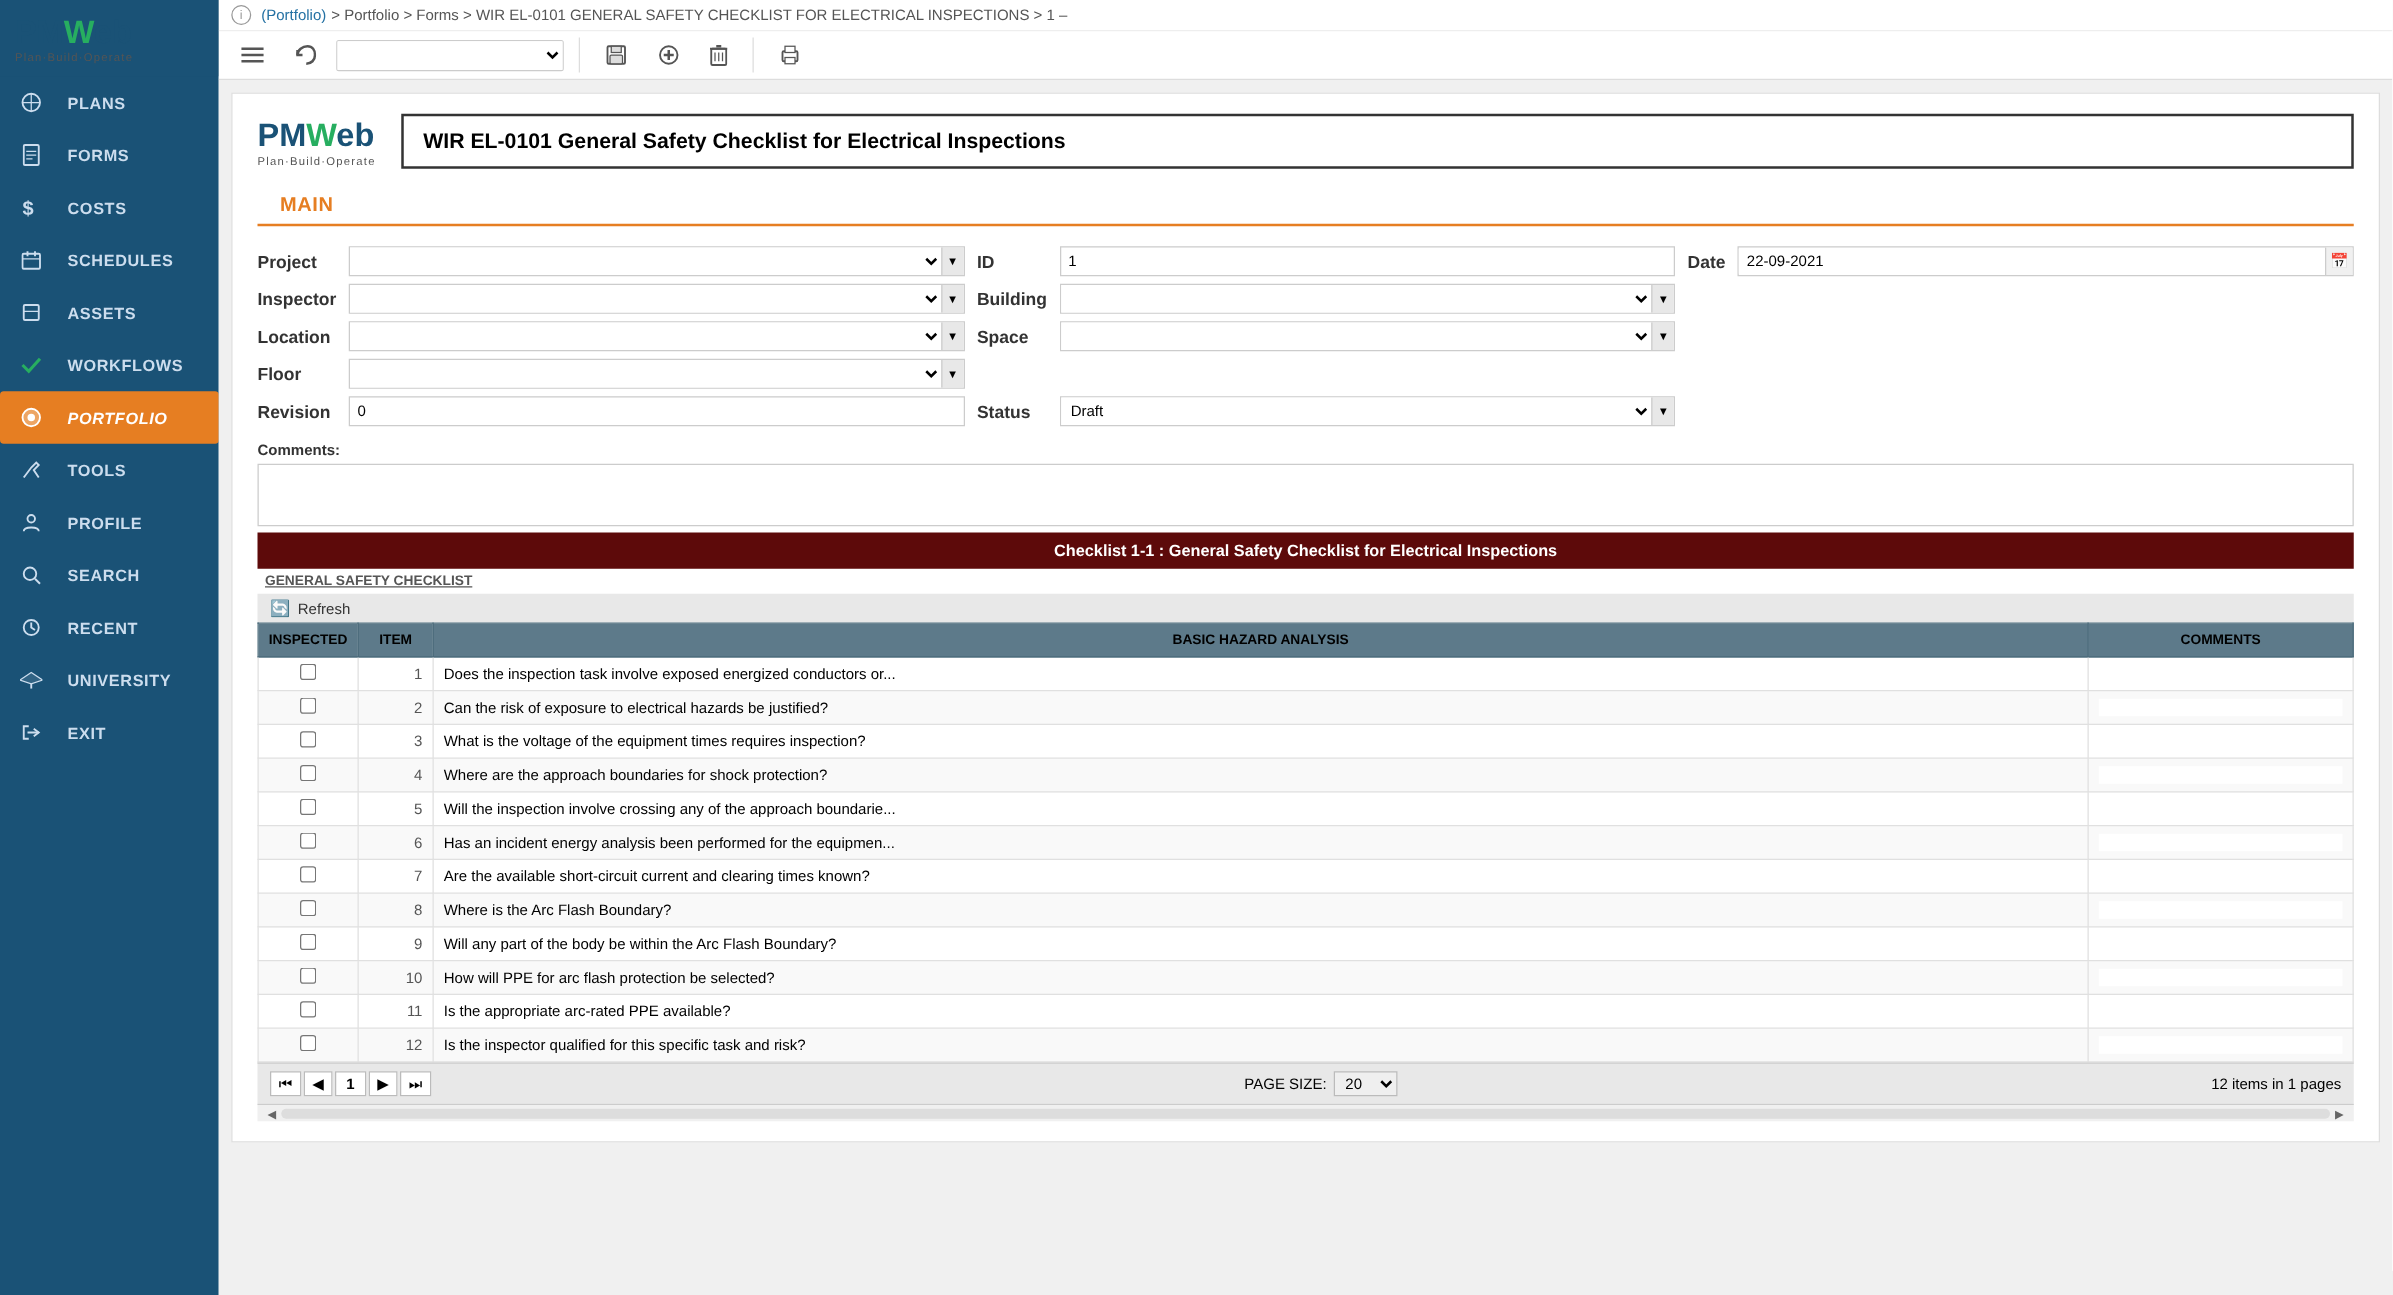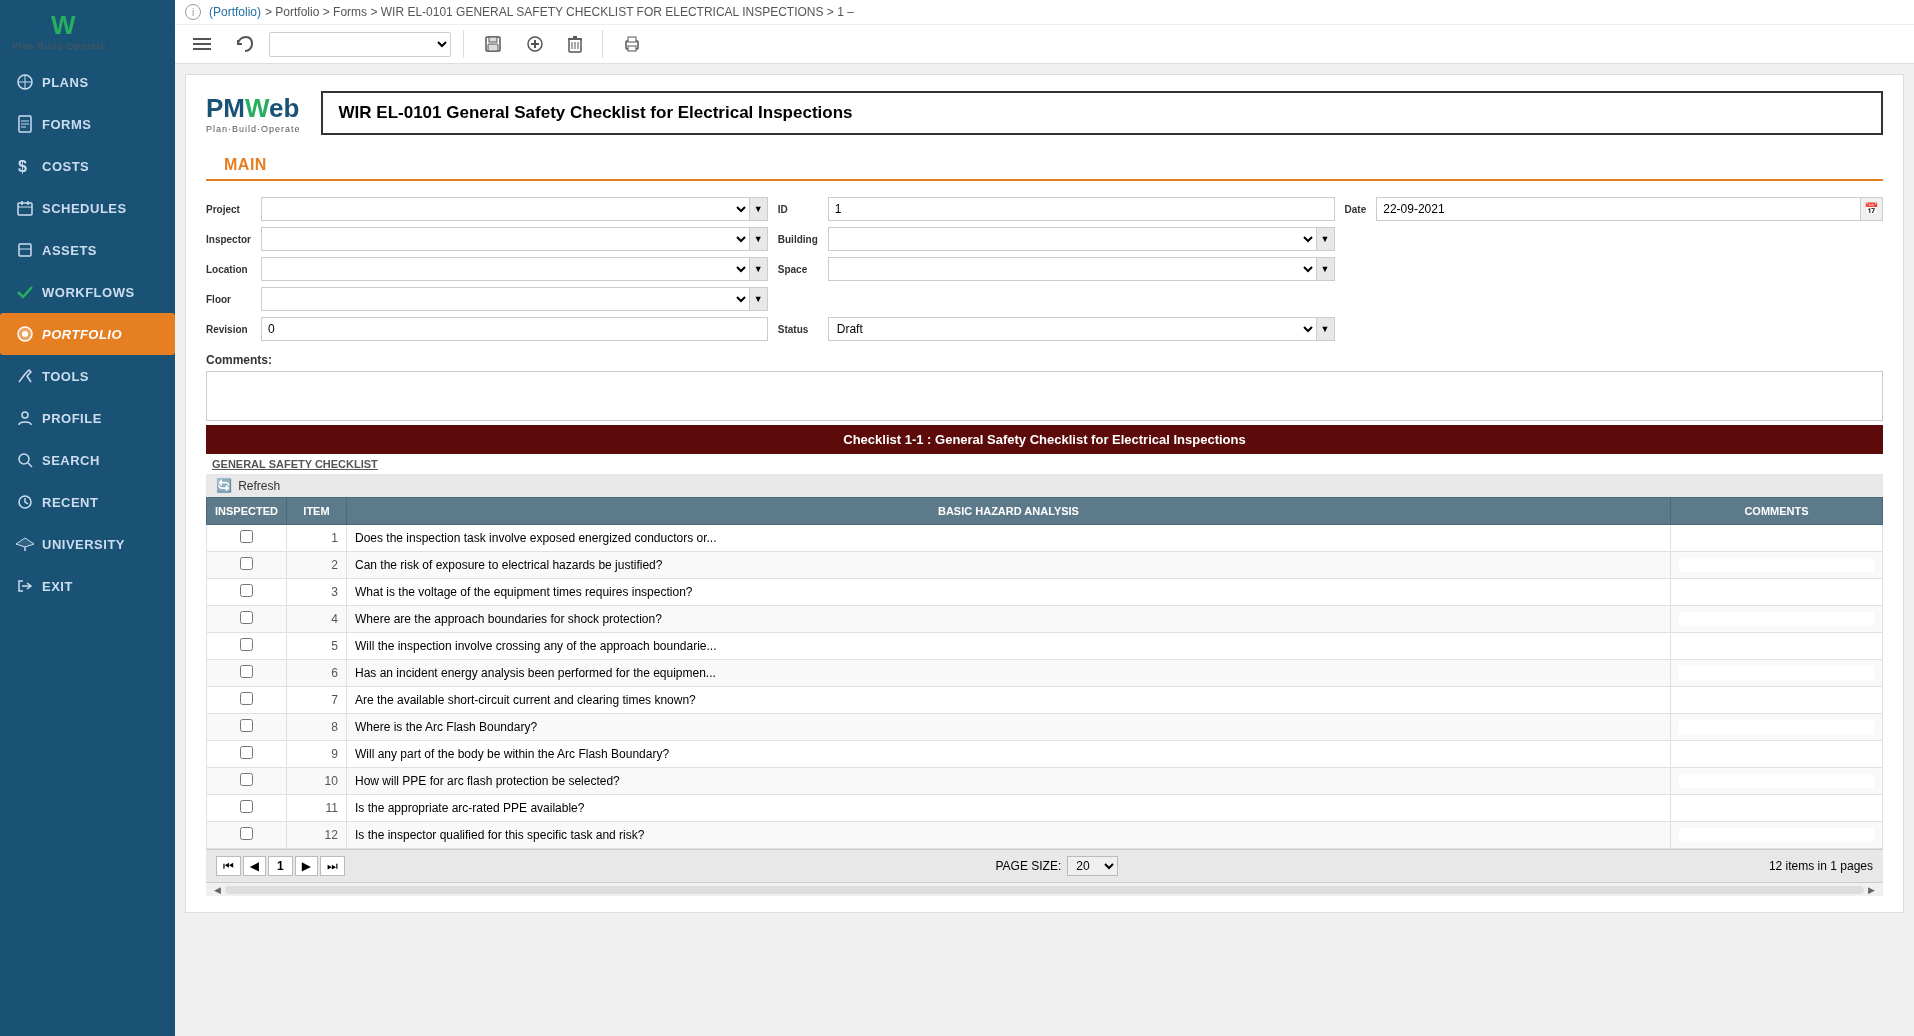--- a/index.html
+++ b/index.html
@@ -21,21 +21,21 @@
 
     .nav-item {
       display: flex;
       align-items: center;
       padding: 10px 14px;
       cursor: pointer;
       font-size: 13px;
       font-weight: bold;
       color: #cde;
       letter-spacing: 0.5px;
-      gap: 6px;
+      gap: 18px;
     }
     .nav-item.active { background: #e67e22; color: #fff; border-radius: 3px; font-style: italic; }
     .nav-icon { width: 22px; height: 22px; display: flex; align-items: center; justify-content: center; }
 
     
     #main {
       flex: 1;
       display: flex;
       flex-direction: column;
       overflow: hidden;
@@ -157,21 +157,21 @@
 
     
     .fields-grid {
       display: grid;
       grid-template-columns: auto 1fr auto 1fr auto 1fr;
       gap: 6px 10px;
       align-items: center;
       margin-bottom: 12px;
     }
     .field-label {
-      font-size: 10px;
+      font-size: 14px;
       font-weight: bold;
       color: #333;
       white-space: nowrap;
     }
     .field-input {
       border: 1px solid #ccc;
       padding: 3px 6px;
       font-size: 12px;
       height: 24px;
       width: 100%;
@@ -254,21 +254,21 @@
     .refresh-icon { font-size: 13px; color: #555; }
 
     
     .checklist-table {
       width: 100%;
       border-collapse: collapse;
       font-size: 12px;
     }
     .checklist-table thead tr {
       background: #5d7a8a;
-      color: #ffffff;
+      color: #000000;
     }
     .checklist-table thead th {
       padding: 7px 8px;
       text-align: center;
       font-size: 11px;
       font-weight: bold;
       border: 1px solid #4a6a7a;
     }
     .checklist-table tbody tr { border-bottom: 1px solid #e0e0e0; }
     .checklist-table tbody tr:nth-child(even) { background: #f9f9f9; }

